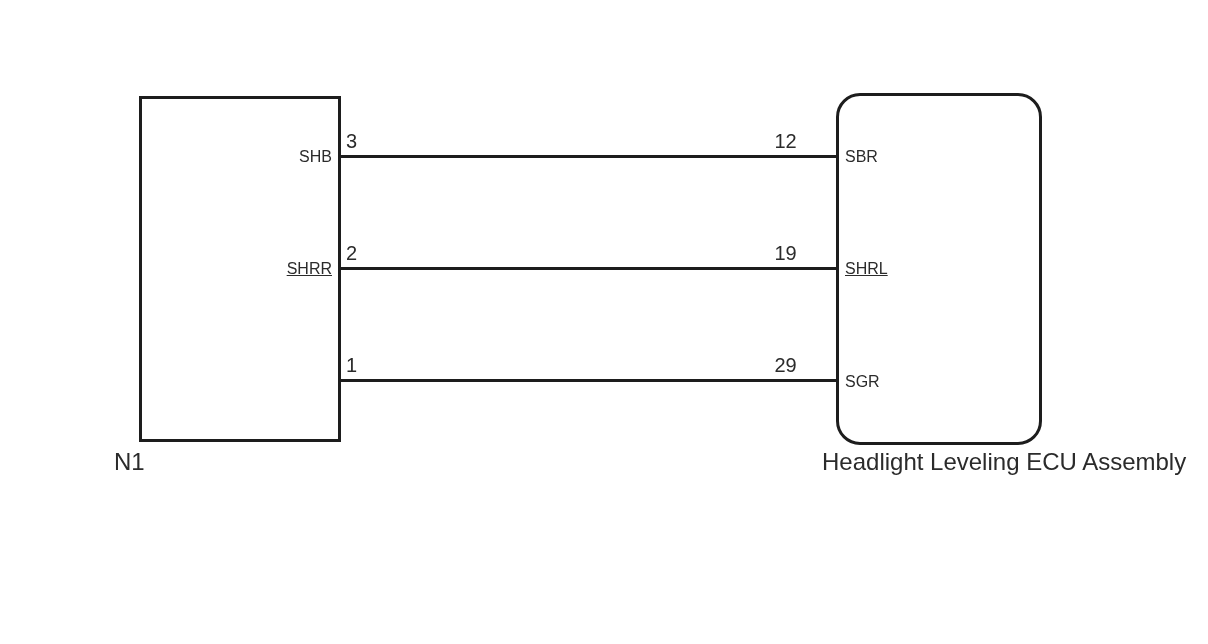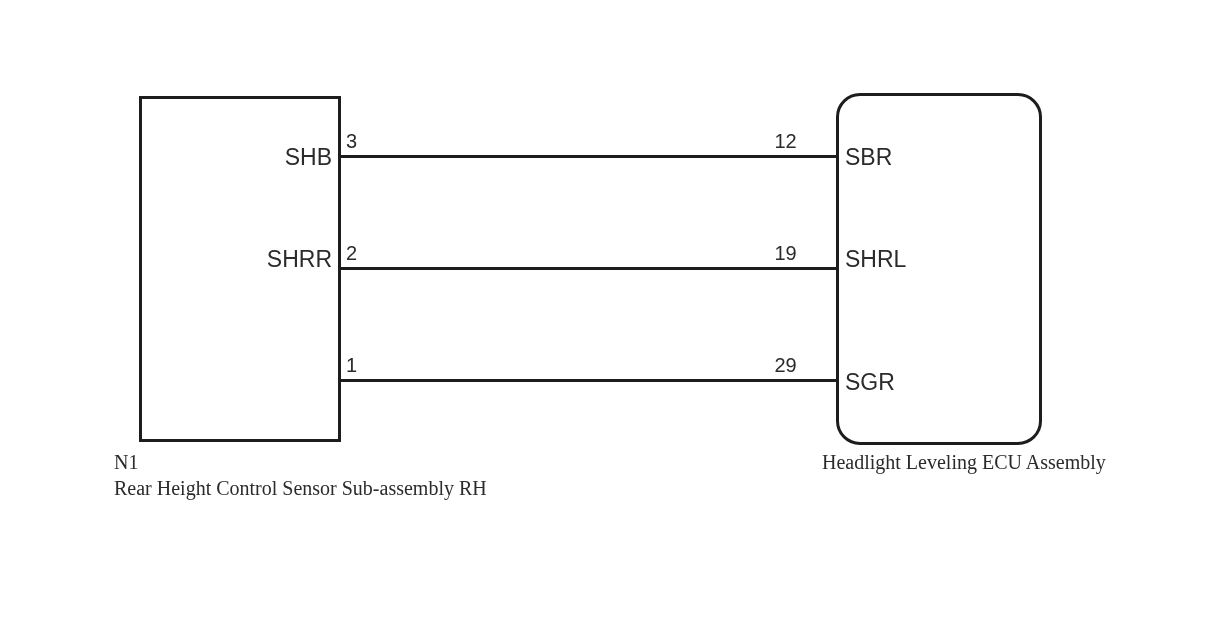--- a/index.html
+++ b/index.html
@@ -30,46 +30,45 @@
   .wire.w3 { top: 379px; }
   .box {
     position: absolute;
     border: 3px solid var(--line);
     background: var(--bg);
   }
   .left-box  { left: 139px; top: 96px; width: 202px; height: 346px; }
   .right-box { left: 836px; top: 93px; width: 206px; height: 352px; border-radius: 24px; }
   .pin-label {
     position: absolute;
-    font-size: 23px; line-height: 24px;
+    font-size: 16px; line-height: 24px;
     color: var(--text);
     white-space: nowrap;
   }
   .pin-label.lside { left: 180px; width: 152px; text-align: right; }
   .pin-label.rside { left: 845px; text-align: right; }
   .pl-r1 { top: 145px; }
-  .pl-r2 { top: 247px; }
+  .pl-r2 { top: 257px; text-decoration: underline; }
   .pl-r3 { top: 370px; }
   .pin-num {
     position: absolute;
     font-size: 20px; line-height: 22px;
     color: var(--text);
     white-space: nowrap;
   }
   .pin-num.lside { left: 346px; text-align: left; }
   .pin-num.rside { left: 740px; width: 91px; text-align: center; }
   .pn-r1 { top: 130px; }
   .pn-r2 { top: 242px; }
   .pn-r3 { top: 354px; }
   .caption {
     position: absolute;
-    font-size: 20px; line-height: 26px;
+    font-size: 24px; line-height: 26px;
     color: var(--text);
     white-space: nowrap;
-    font-family: Liberation Serif, serif;
   }
   .caption.left-caption  { left: 114px; top: 449px; }
   .caption.right-caption { left: 822px; top: 449px; }
 </style>
 </head>
 <body>
 
 <div class="canvas">
 
   <div class="wire w1"></div>
@@ -89,19 +88,18 @@
   <div class="pin-num rside pn-r1">12</div>
   <div class="pin-num rside pn-r2">19</div>
   <div class="pin-num rside pn-r3">29</div>
 
   <div class="pin-label rside pl-r1">SBR</div>
   <div class="pin-label rside pl-r2">SHRL</div>
   <div class="pin-label rside pl-r3">SGR</div>
 
   <div class="caption left-caption">
     <div>N1</div>
-    <div>Rear Height Control Sensor Sub-assembly RH</div>
   </div>
   <div class="caption right-caption">
     <div>Headlight Leveling ECU Assembly</div>
   </div>
 
 </div>
 
 </body></html>

